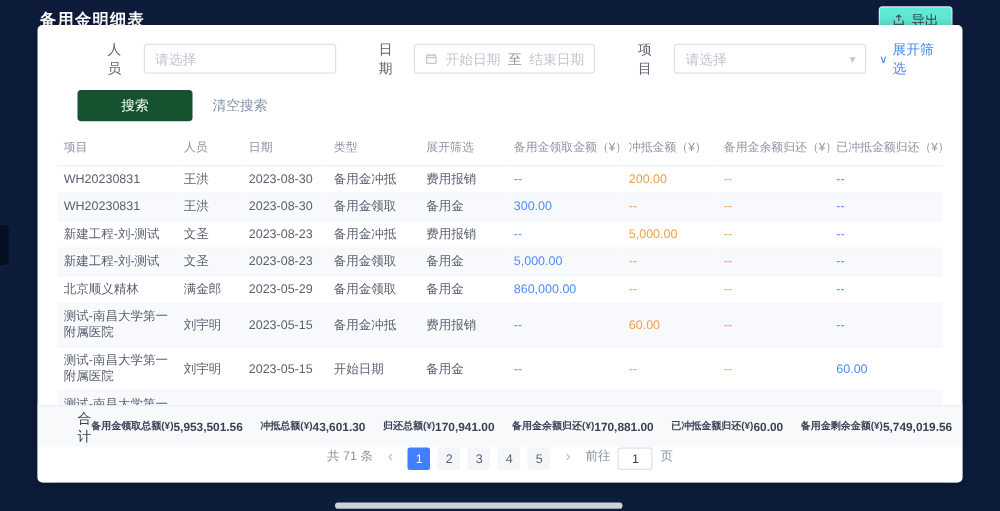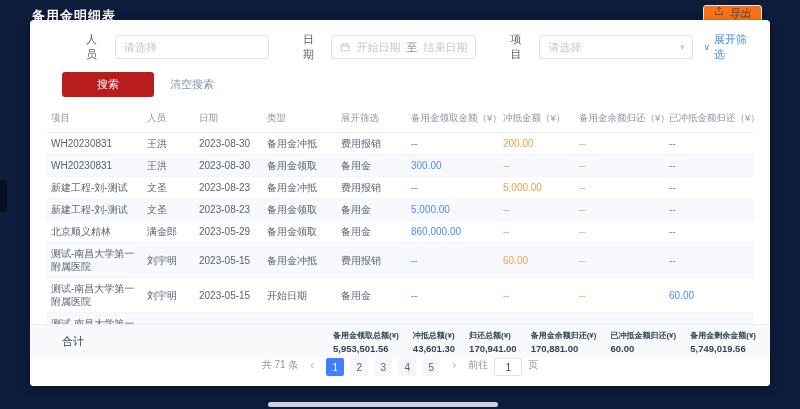--- a/index.html
+++ b/index.html
@@ -5,23 +5,23 @@
   * { margin:0; padding:0; box-sizing:border-box; }
   html,body { width:800px; height:409px; }
   body {
     font-family:"Liberation Sans","DejaVu Sans",sans-serif;
     background:#0d1c3b; overflow:hidden; position:relative;
   }
   
   .topbar { height:32px; display:flex; align-items:center; padding:0 38px 0 32px; }
   .title { color:#ffffff; font-size:13px; font-weight:bold; letter-spacing:1px; }
   .export-btn {
-    margin-left:auto; background:#f97316; border:1px solid #e3e6ec; border-radius:3px;
+    margin-left:auto; background:#5eead4; border:1px solid #e3e6ec; border-radius:3px;
     height:22px; padding:0 10px; font-size:11px; color:#3a4354; display:flex;
-    align-items:flex-start; gap:5px; cursor:pointer; font-family:inherit;font-style:italic;
+    align-items:center; gap:5px; cursor:pointer; font-family:inherit;
   }
   
   .side-handle { position:absolute; left:0; top:180px; width:7px; height:32px;
     background:#060f22; border-radius:0 4px 4px 0; cursor:pointer; }
   .hscroll-track { position:absolute; left:0; bottom:0; width:800px; height:9px; }
   .hscroll-thumb { position:absolute; left:268px; bottom:2px; width:230px; height:5px;
     background:#cdd2db; border-radius:3px; cursor:pointer; }
   
   .card {
     position:absolute; left:30px; top:20px; width:740px; height:366px;
@@ -39,40 +39,40 @@
   .w160 { width:160px; }
   .w150 { width:150px; }
   .ph { color:#c0c6d0; font-size:11px; white-space:nowrap; }
   .sep { color:#8a93a3; font-size:11px; }
   .arrow { margin-left:auto; color:#c0c6d0; font-size:9px; }
   .expand { margin-left:auto; color:#4086f4; display:flex; align-items:center; gap:4px;
     font-size:11px; cursor:pointer; }
   .chev { font-size:9px; }
   
   .actions { display:flex; align-items:center; gap:16px; padding:10px 16px 8px 32px; flex:none; }
-  .btn-primary { width:92px; height:25px; background:#b91c1c; color:#fff; border:none;
+  .btn-primary { width:92px; height:25px; background:#14532d; color:#fff; border:none;
     border-radius:3px; font-size:11px; cursor:pointer; font-family:inherit; }
   .btn-plain { background:transparent; border:none; color:#8593ad; font-size:11px;
     cursor:pointer; font-family:inherit; }
   
   .table-wrap { flex:1 1 auto; overflow:hidden; padding:0 16px; }
   table { width:708px; border-collapse:collapse; table-layout:fixed; }
   thead th { font-size:9.5px; font-weight:normal; color:#8f94a3; text-align:left;
     padding:7px 5px; border-bottom:1px solid #ebeef5; white-space:nowrap; overflow:hidden; }
   tbody td { font-size:10px; color:#5a6170; padding:4px 5px; line-height:1.3;
     border-bottom:1px solid #f3f5f9; word-break:break-all; }
   tbody tr:nth-child(even) { background:#f7f9fc; }
   tbody td:nth-child(6), tbody td:nth-child(9) { color:#4e8cf7; }
   tbody td:nth-child(7), tbody td:nth-child(8) { color:#f0a04b; }
   
   .summary { flex:none; height:34px; background:#f7f9fb; border-top:1px solid #ebeef5;
     display:flex; align-items:center; padding:0 14px 0 32px; }
   .sum-label { font-size:11px; color:#3a4354; }
   .sum-items { margin-left:auto; display:flex; gap:14px; }
-  .sum-item { display:flex; flex-direction:column; justify-content:center; }
+  .sum-item { display:flex; flex-direction:row; justify-content:center; }
   .sl { font-size:8px; font-weight:bold; color:#3a4354; white-space:nowrap; }
   .sv { font-size:9.5px; font-weight:bold; color:#3a4354; margin-top:2px; white-space:nowrap; }
   
   .pager { flex:none; height:28px; display:flex; align-items:flex-start; justify-content:center;
     gap:6px; font-size:10px; color:#8a93a3; background:#fff; }
   .pg-arrow { border:none; background:transparent; color:#b4bac6; font-size:12px;
     cursor:pointer; width:16px; font-family:inherit; }
   .pg { width:18px; height:18px; border:none; border-radius:2px; background:#f4f6fa;
     color:#5a6170; font-size:10px; cursor:pointer; font-family:inherit; }
   .pg.active { background:#4080ff; color:#fff; }

